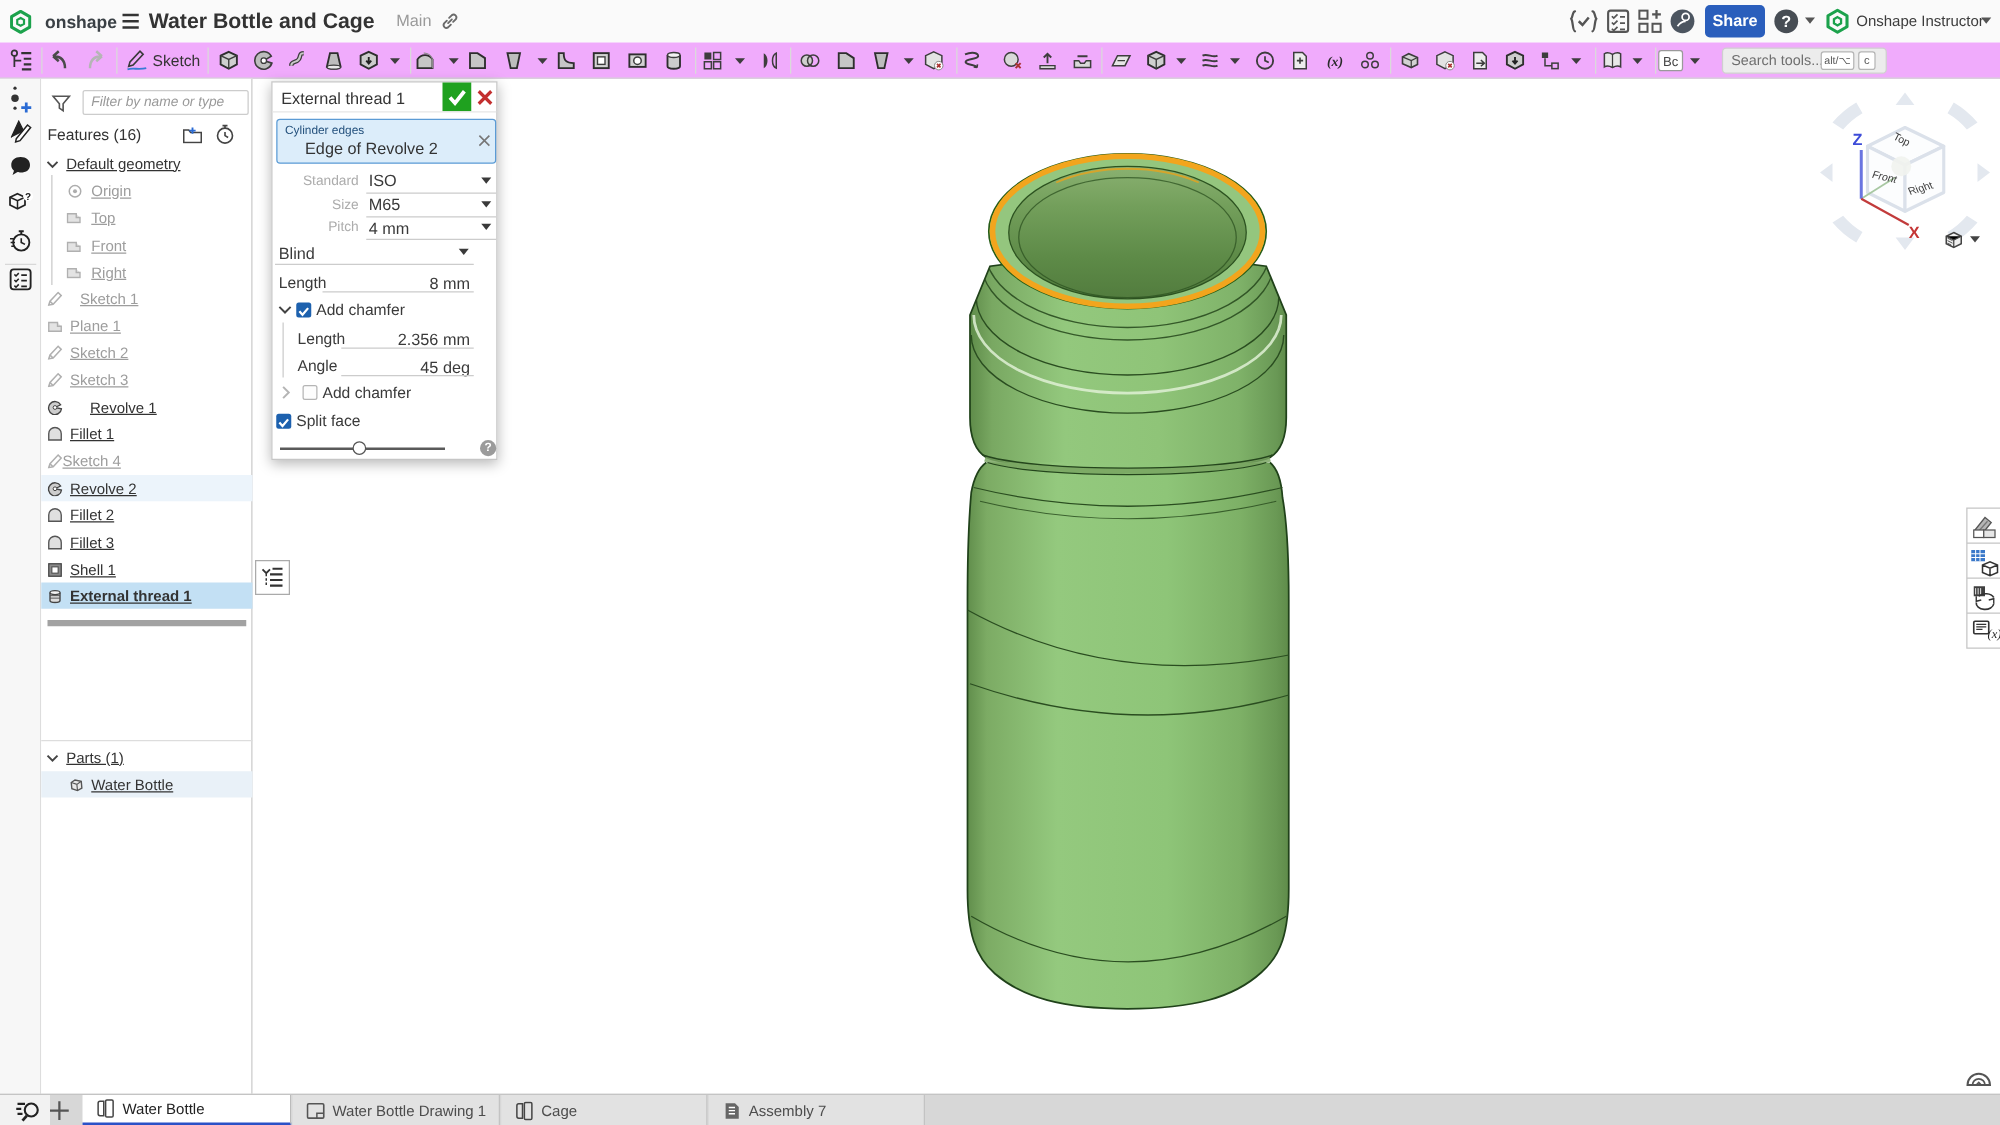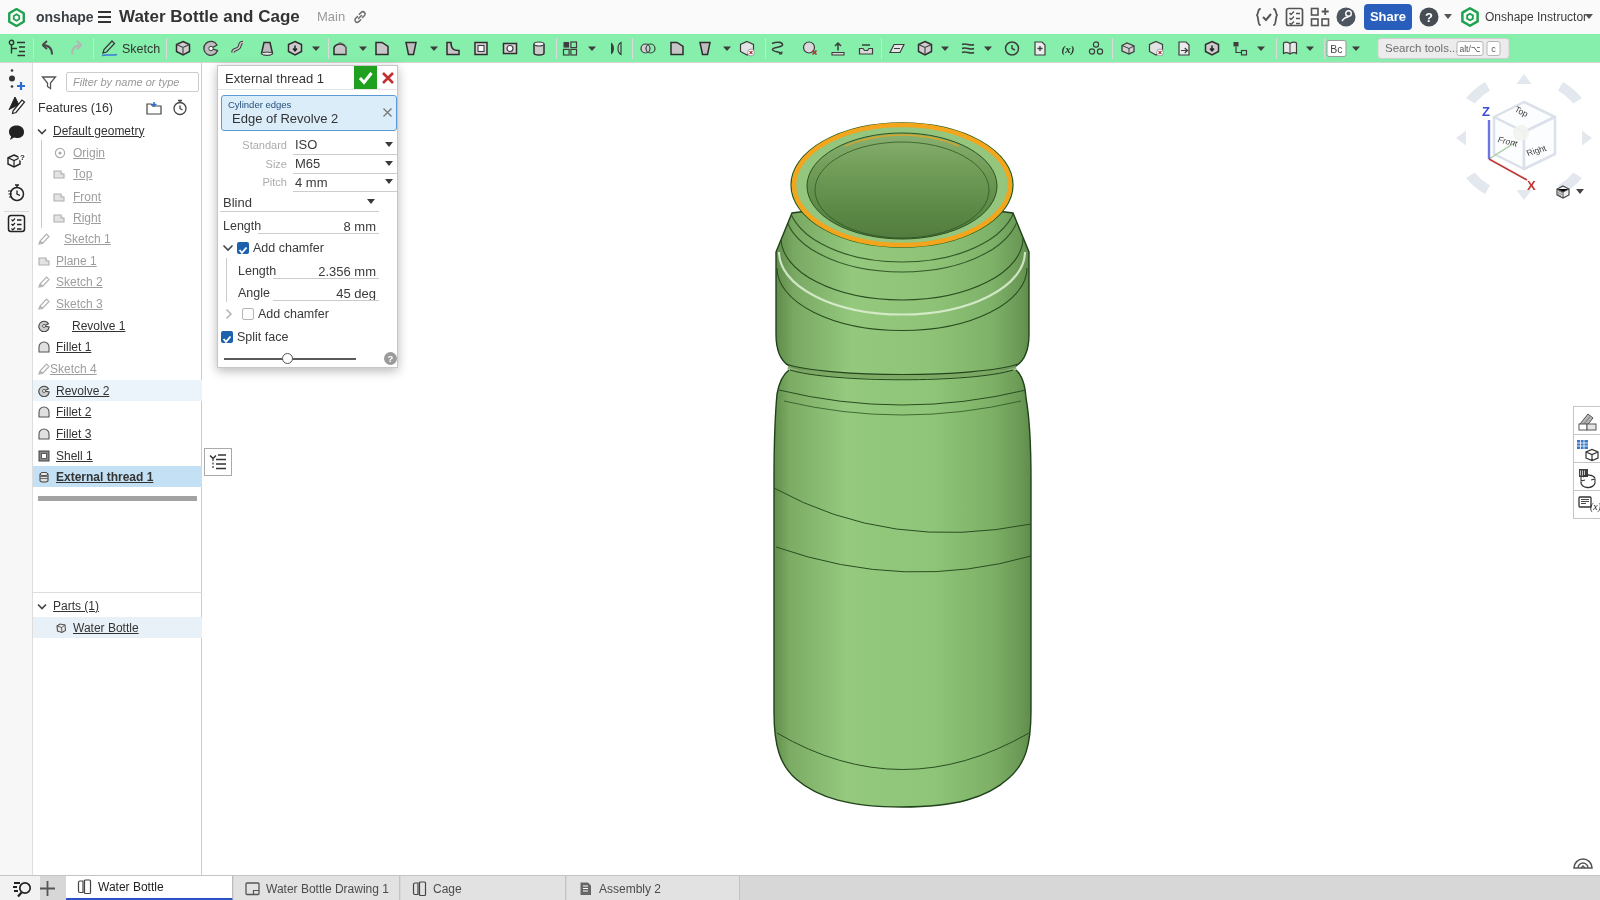--- a/index.html
+++ b/index.html
@@ -1,21 +1,21 @@
 <!DOCTYPE html>
 <html><head>
 <meta charset="utf-8">
 <style>
   * { margin:0; padding:0; box-sizing:border-box; }
   html,body { width:1600px; height:900px; overflow:hidden; font-family:"Liberation Sans",sans-serif; background:#fff; }
   .abs { position:absolute; }
   #stage { position:relative; width:1600px; height:900px; background:#fff; }
   
   #topbar { position:absolute; left:0; top:0; width:1600px; height:34px; background:#fafafa; }
-  #toolbar { position:absolute; left:0; top:34px; width:1600px; height:29px; background:#86efac; border-bottom:1px solid #d4d4d4; }
+  #toolbar { position:absolute; left:0; top:34px; width:1600px; height:29px; background:#f0abfc; border-bottom:1px solid #d4d4d4; }
   #leftstrip { position:absolute; left:0; top:63px; width:33px; height:812px; background:#f7f7f7; border-right:1px solid #ddd; }
   #fpanel { position:absolute; left:33px; top:63px; width:169px; height:812px; background:#fff; border-right:1px solid #ccc; }
   #tabbar { position:absolute; left:0; top:875px; width:1600px; height:25px; background:#d7d7d7; border-top:1px solid #c4c4c4; }
   #tabbar .whiteL { position:absolute; left:0; top:0; width:40px; height:25px; background:#f2f2f2; }
   .tab { position:absolute; top:0; height:25px; font-size:12px; color:#4c4c4c; display:flex; align-items:center; border-right:1px solid #c3c3c3; background:#e2e2e2; }
   .row { position:absolute; left:0; width:169px; height:21px; display:flex; align-items:center; font-size:12px; color:#9d9d9d; }
   .row.dark { color:#333; }
   .rlabel { white-space:nowrap;text-decoration:underline; }
   .dlg-ul { position:absolute; height:1px; background:#ccc; }
   .glabel { color:#acacac; font-size:11px; position:absolute; text-align:right; }
@@ -662,21 +662,21 @@
       <svg width="23" height="23">
           <path d="M6 12 l4 4.5 L17.5 7" fill="none" stroke="#fff" stroke-width="3"></path>
         </svg>
     </div>
     <svg class="abs" style="left:163px;top:5px" width="14" height="14">
         <path d="M2 2 L12 12 M12 2 L2 12" stroke="#c32f2f" stroke-width="2.6"></path>
       </svg>
     <div class="abs" style="left:0;top:23px;width:179px;height:1px;background:#e6e6e6"></div>
     <div class="abs" style="left:3px;top:29px;width:176px;height:36px;background:#dcedfa;border:1px solid #5b9bd5;border-radius:3px">
       <div class="abs" style="left:6px;top:3px;font-size:9.5px;color:#23507c">Cylinder edges</div>
-      <div class="abs" style="left:10px;top:15px;font-size:13px;color:#333">Edge of Revolve 2</div>
+      <div class="abs" style="left:22px;top:15px;font-size:13px;color:#333">Edge of Revolve 2</div>
       <svg class="abs" style="left:160px;top:11px" width="11" height="11">
           <path d="M1.5 1.5 L9.5 9.5 M9.5 1.5 L1.5 9.5" stroke="#777" stroke-width="1.3"></path>
         </svg>
     </div>
     <div class="glabel" style="left:0;top:73px;width:69px">Standard</div>
     <div class="gval" style="left:77px;top:71px">ISO</div>
     <div class="caret" style="left:167px;top:76px"></div>
     <div class="dlg-ul" style="left:75px;top:88px;width:104px"></div>
     <div class="glabel" style="left:0;top:92px;width:69px">Size</div>
     <div class="gval" style="left:77px;top:90px">M65</div>
@@ -745,16 +745,16 @@
     <div class="tab" style="left:401px;width:165px">
       <svg style="margin-left:11px" width="15" height="16" viewBox="0 0 15 16">
           <use href="#t-ps"></use>
         </svg>
       <span style="margin-left:6px">Cage</span>
     </div>
     <div class="tab" style="left:567px;width:173px">
       <svg style="margin-left:11px" width="15" height="16" viewBox="0 0 15 16">
           <use href="#t-asm"></use>
         </svg>
-      <span style="margin-left:6px">Assembly 2</span>
+      <span style="margin-left:6px">Assembly 7</span>
     </div>
   </div>
 </div>
 
 </body></html>

